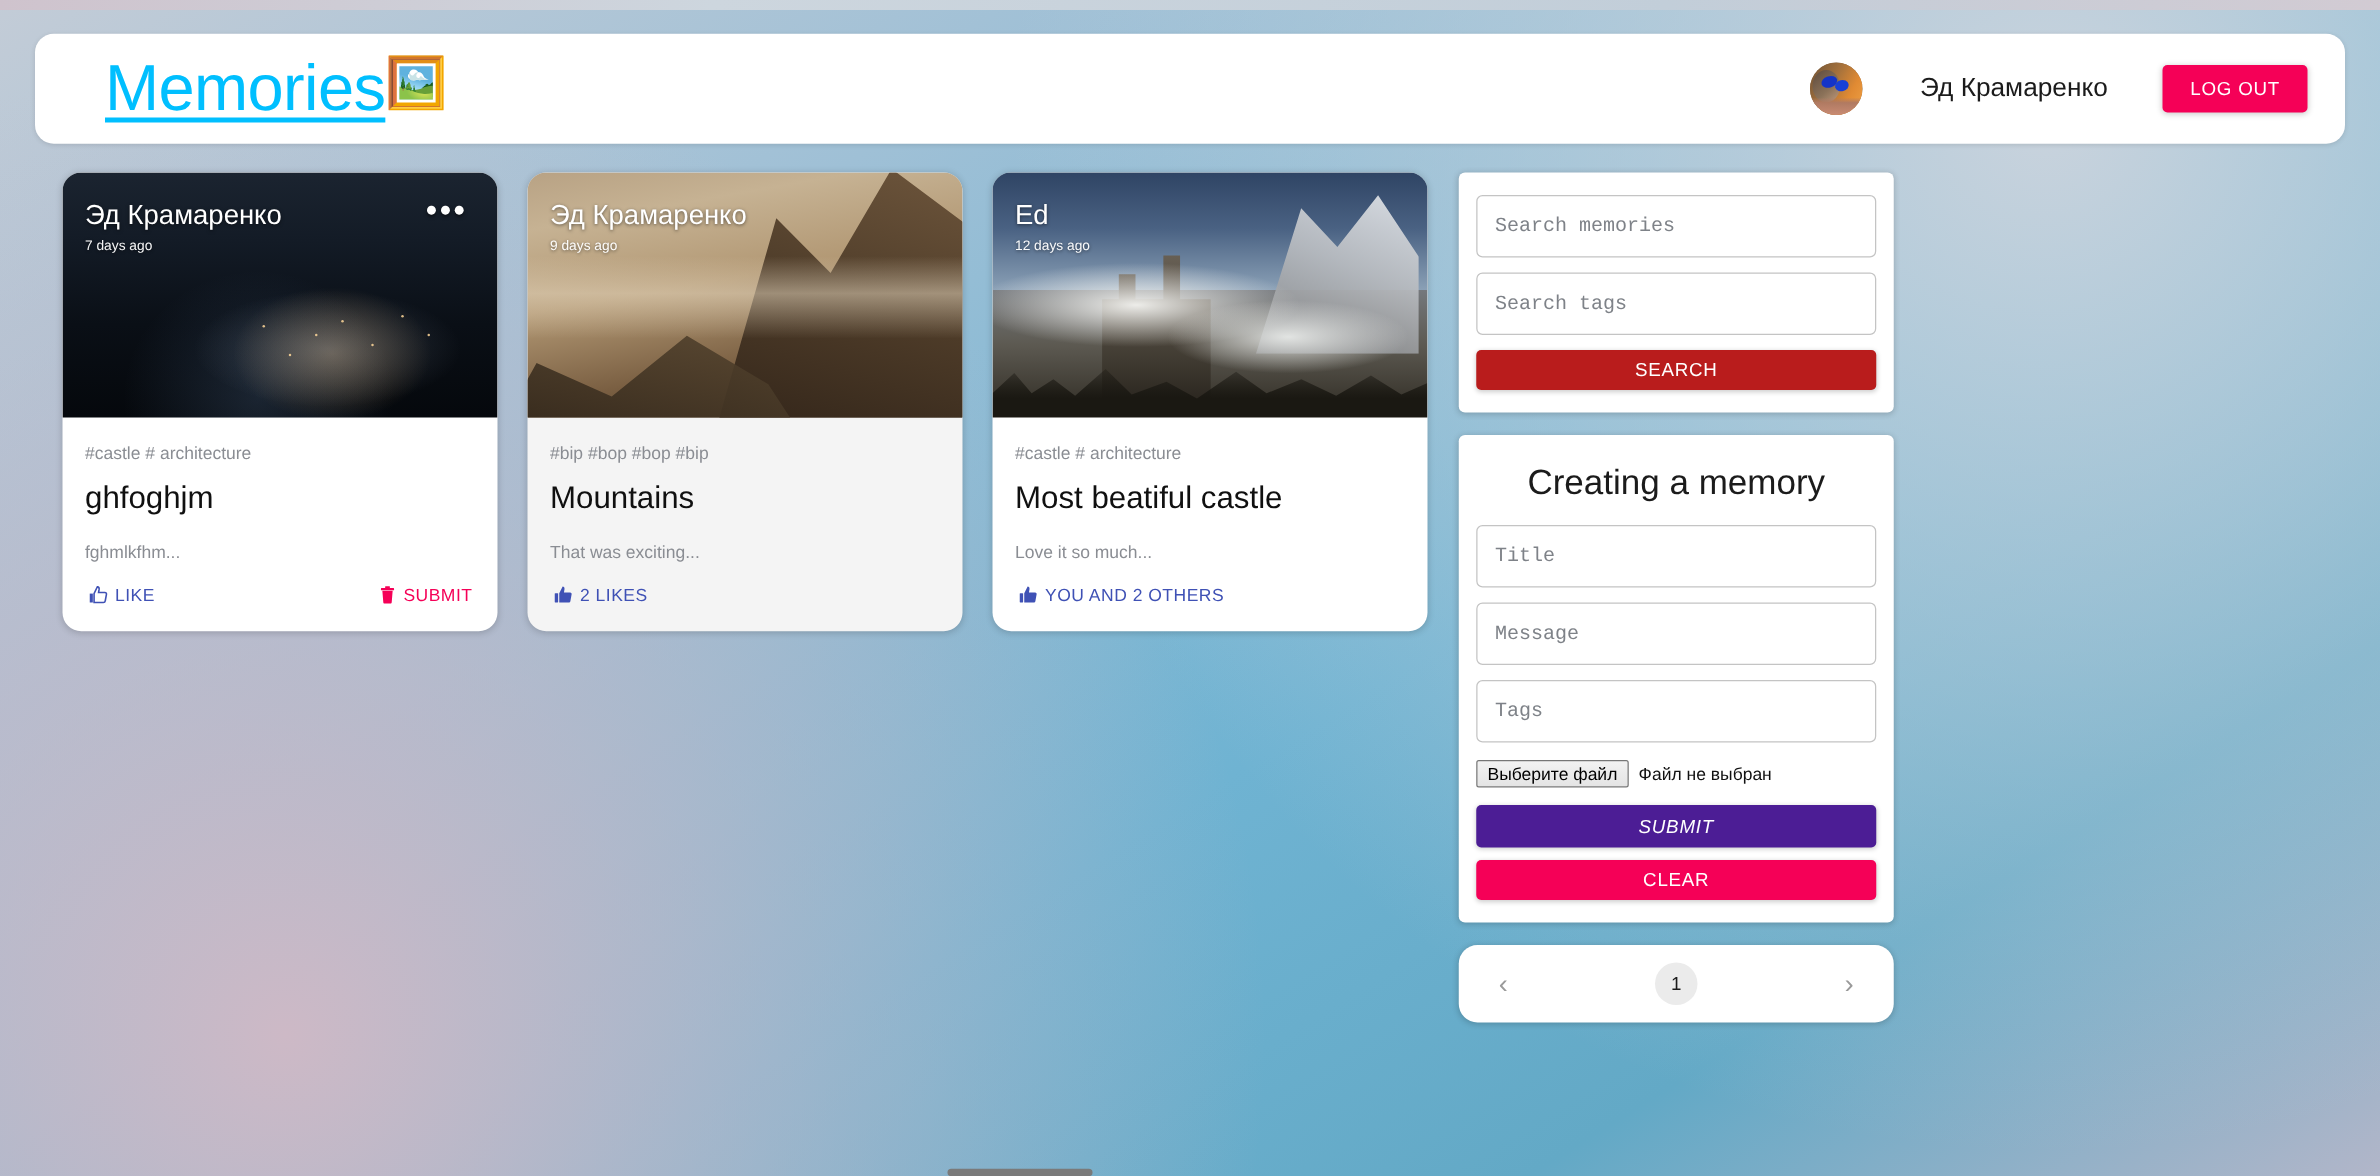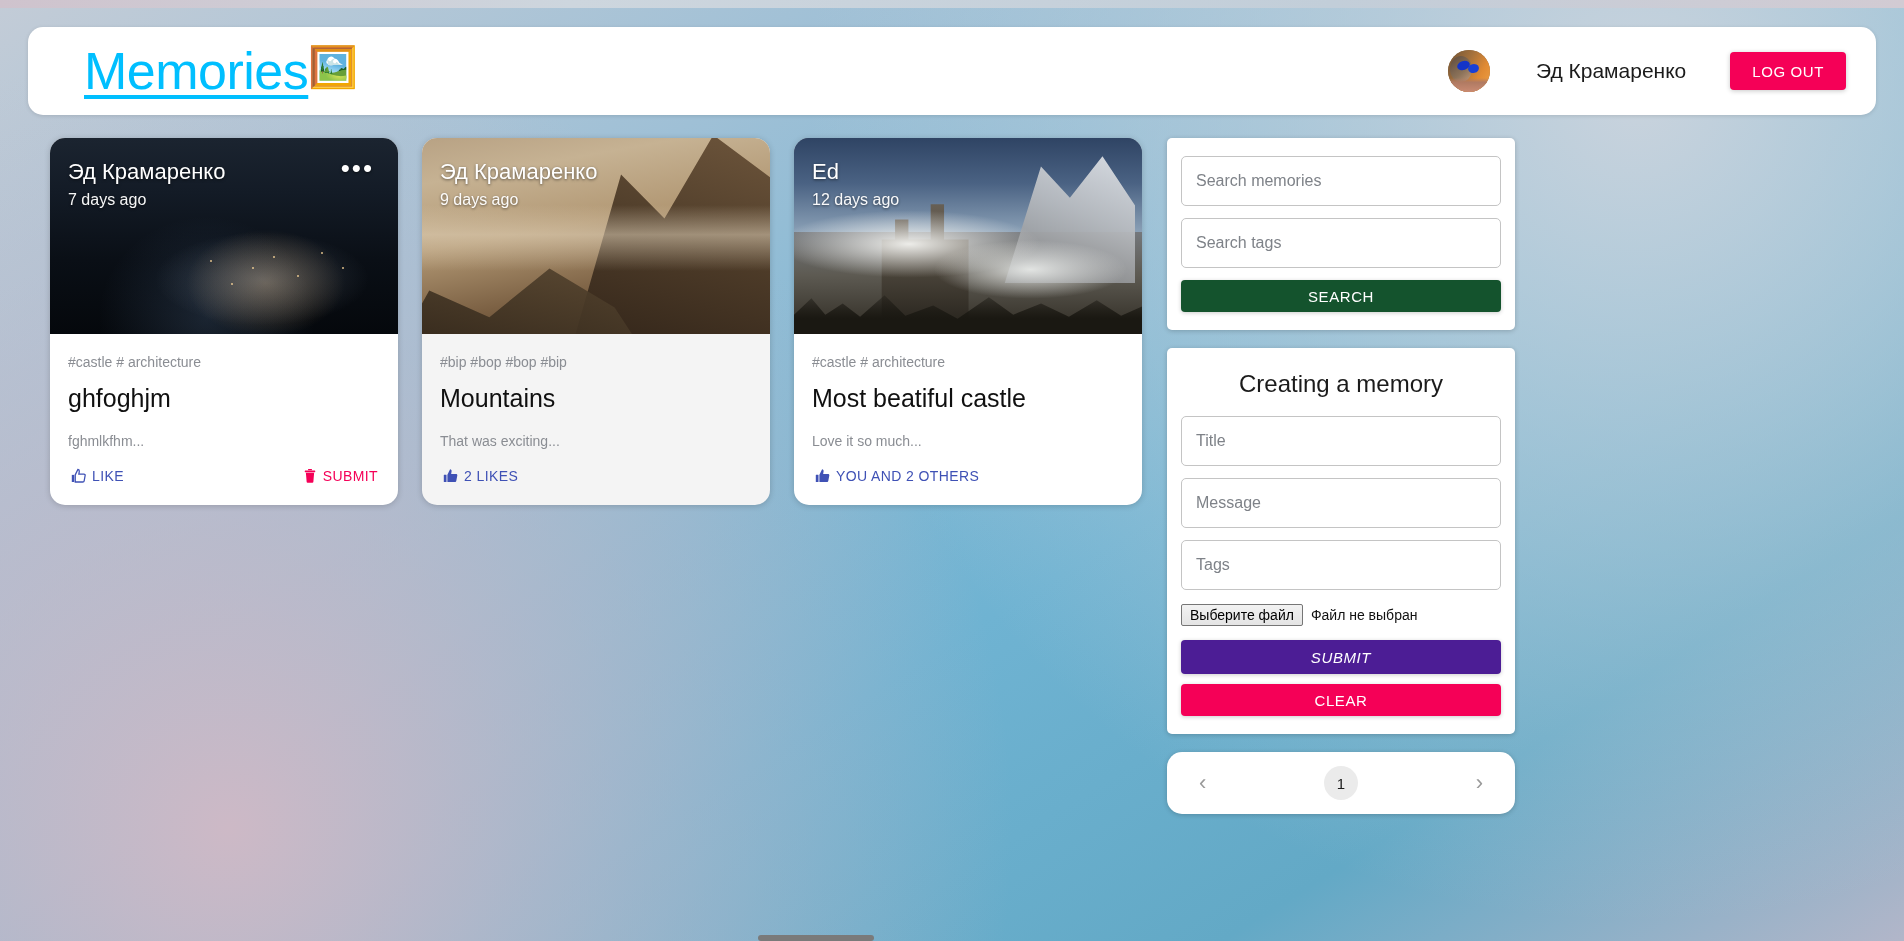--- a/index.html
+++ b/index.html
@@ -136,21 +136,21 @@
   .media-castle .trees { position:absolute; left:0; bottom:0; width:100%; height:26%;
     background: linear-gradient(180deg, rgba(26,24,18,0) 0%, #1a1812 70%);
     clip-path: polygon(0 100%,0 62%,5% 30%,9% 62%,14% 40%,19% 66%,26% 24%,32% 64%,40% 44%,47% 70%,56% 28%,63% 62%,71% 40%,79% 66%,87% 34%,94% 64%,100% 46%,100% 100%);}
 
   .card-media .overlay-top {
     position: absolute; left: 0; top: 0; width: 100%; padding: 22px 20px 0 18px;
     color: #fff; text-shadow: 0 1px 3px rgba(0,0,0,0.55);
     display: flex; justify-content: space-between; align-items: flex-start;
   }
   .ov-name { font-size: 22px; line-height: 1.1; font-weight: 400; }
-  .ov-time { font-size: 16px; margin-top: 7px; opacity: 0.96; }
+  .ov-time { font-size: 11px; margin-top: 7px; opacity: 0.96; }
   .more-btn {
     background: none; border: none; color: #fff; font-size: 26px; line-height: 12px;
     letter-spacing: 2px; cursor: pointer; padding: 2px 4px 12px 4px;
     text-shadow: 0 1px 3px rgba(0,0,0,0.55); font-family: inherit;
   }
   .card-tags {
     padding: 20px 18px 0 18px; font-size: 14px; color: #8a8d93;
   }
   .card-title {
     padding: 14px 18px 0 18px; font-size: 25px; color: #101010; font-weight: 400;
@@ -177,34 +177,34 @@
     position: absolute; left: 1167px; top: 138px; width: 348px;
     display: flex; flex-direction: column; gap: 18px;
   }
   .panel {
     background: #fff; border-radius: 5px; box-shadow: 0 1px 5px rgba(0,0,0,0.2);
     padding: 18px 14px;
   }
   .field {
     width: 100%; height: 50px; border: 1px solid #c4c4c4; border-radius: 5px;
     background: #fff; padding: 0 14px; font-size: 16px; color: #222;
-    font-family: Liberation Sans, sans-serif; outline: none; display: block;
+    font-family: Liberation Mono, monospace; outline: none; display: block;
   }
   .field::placeholder { color: #7e8288; opacity: 1; }
   .field-ta { height: 50px; padding-top: 15px; resize: none; }
   .stack > * + * { margin-top: 12px; }
   .btn-block {
     width: 100%; height: 32px; border: none; border-radius: 4px;
     color: #fff; font-size: 15px; letter-spacing: 0.6px; cursor: pointer;
     font-family: inherit; box-shadow: 0 1px 4px rgba(0,0,0,0.2);
   }
   .btn-indigo { background: #4c1d95; font-style: italic; }
   .btn-pink { background: #f50057; }
   #form-title {
-    text-align: center; font-size: 24px; color: #1b1b1b; font-weight: 400;
+    text-align: center; font-size: 28px; color: #1b1b1b; font-weight: 400;
     margin: 4px 0 18px 0;
   }
   #file-row {
     display: flex; align-items: center; gap: 8px; margin-top: 14px; margin-bottom: 14px;
     font-size: 14px; color: #111;
   }
   #file-btn {
     border: 1px solid #767676; background: linear-gradient(180deg,#f2f2f2,#e4e4e4);
     border-radius: 2px; padding: 2px 8px; font-size: 14px; color: #000;
     font-family: inherit; cursor: pointer;
@@ -362,21 +362,21 @@
     </div>
   </div>
 
 </div>
 
 <div id="rightcol">
 
   <div class="panel stack">
     <input class="field" placeholder="Search memories" style="">
     <input class="field" placeholder="Search tags" style="">
-    <button class="btn-block" style="background:#14532d">SEARCH</button>
+    <button class="btn-block" style="background:#b91c1c">SEARCH</button>
   </div>
 
   <div class="panel">
     <div id="form-title">Creating a memory</div>
     <div class="stack">
       <input class="field" placeholder="Title" style="">
       <textarea class="field field-ta" placeholder="Message" style=""></textarea>
       <input class="field" placeholder="Tags" style="">
     </div>
     <div id="file-row">

